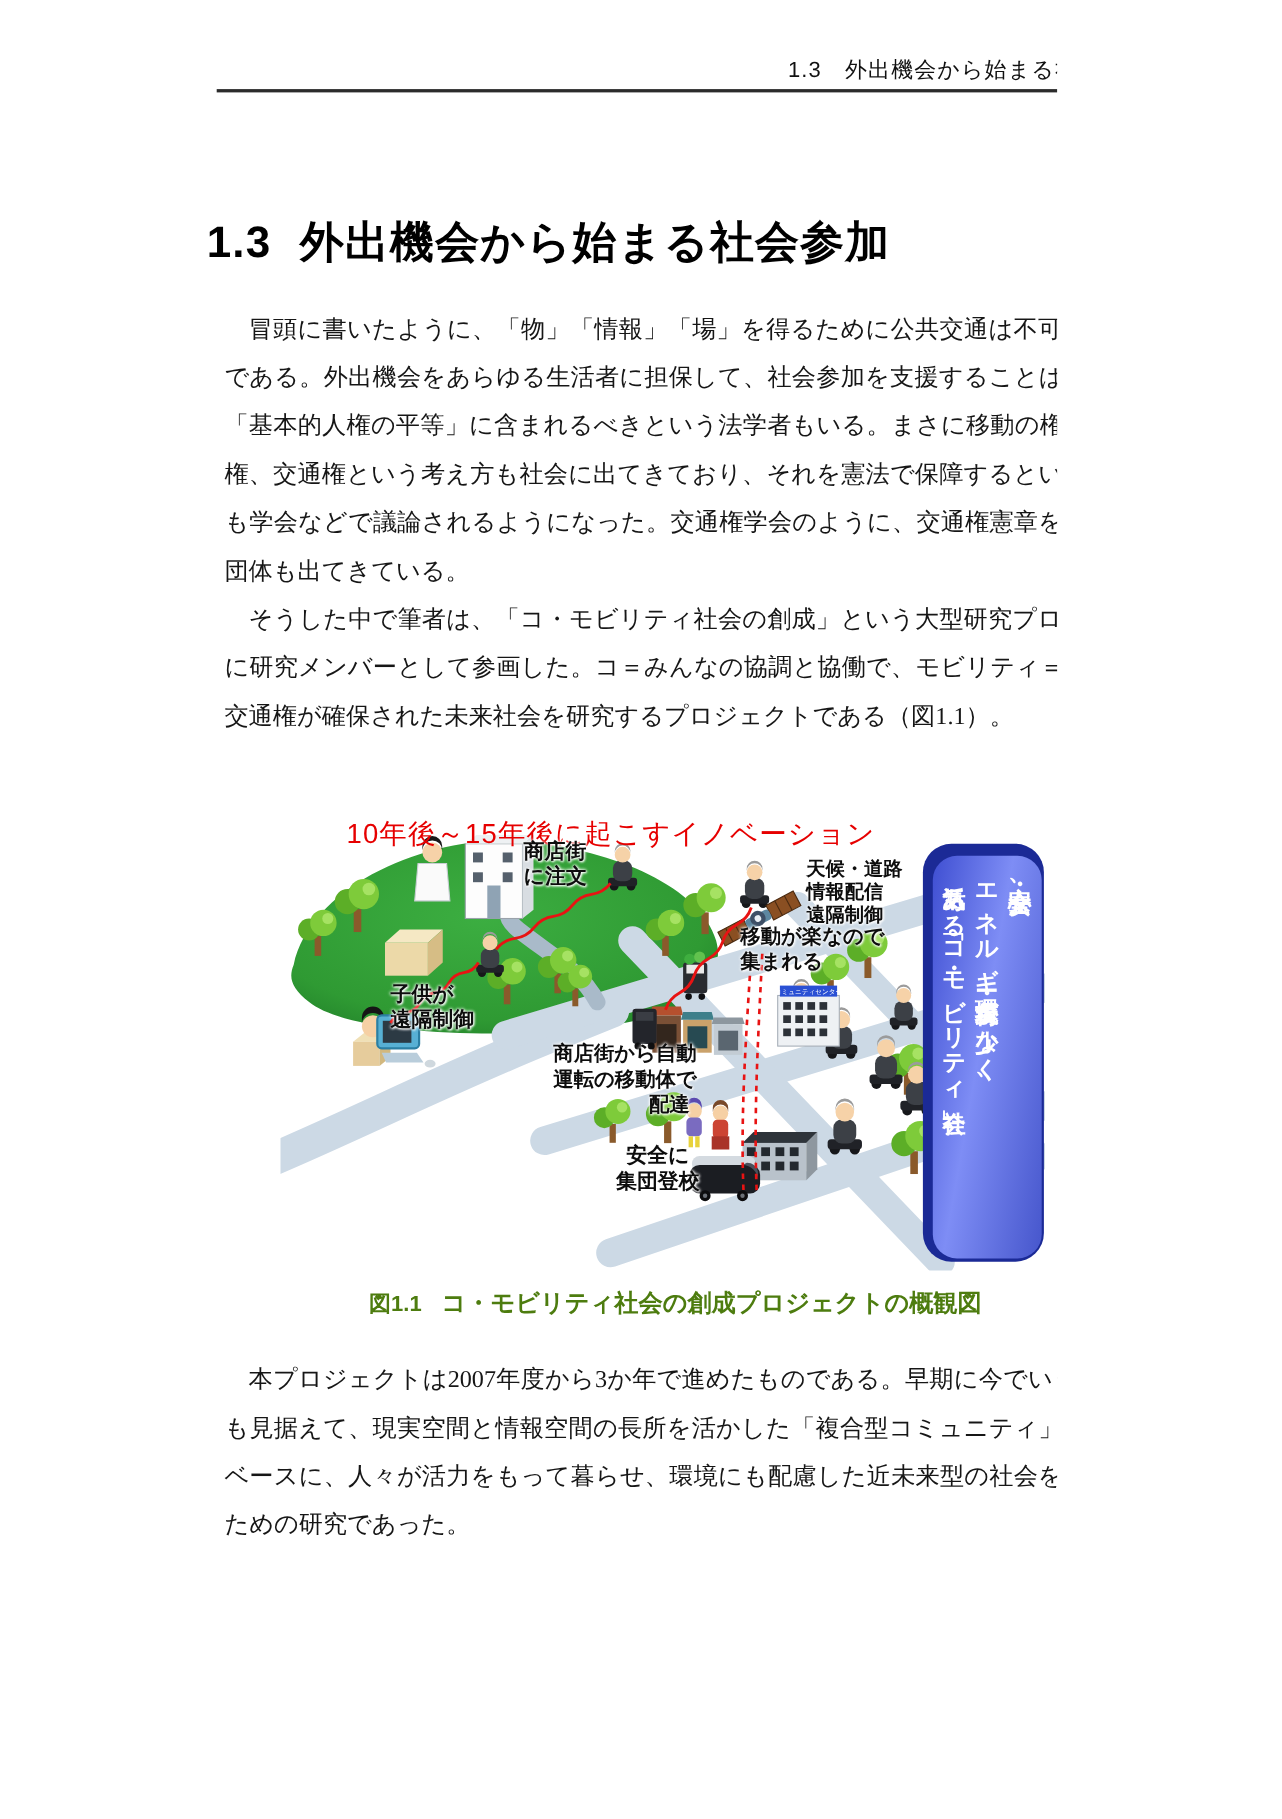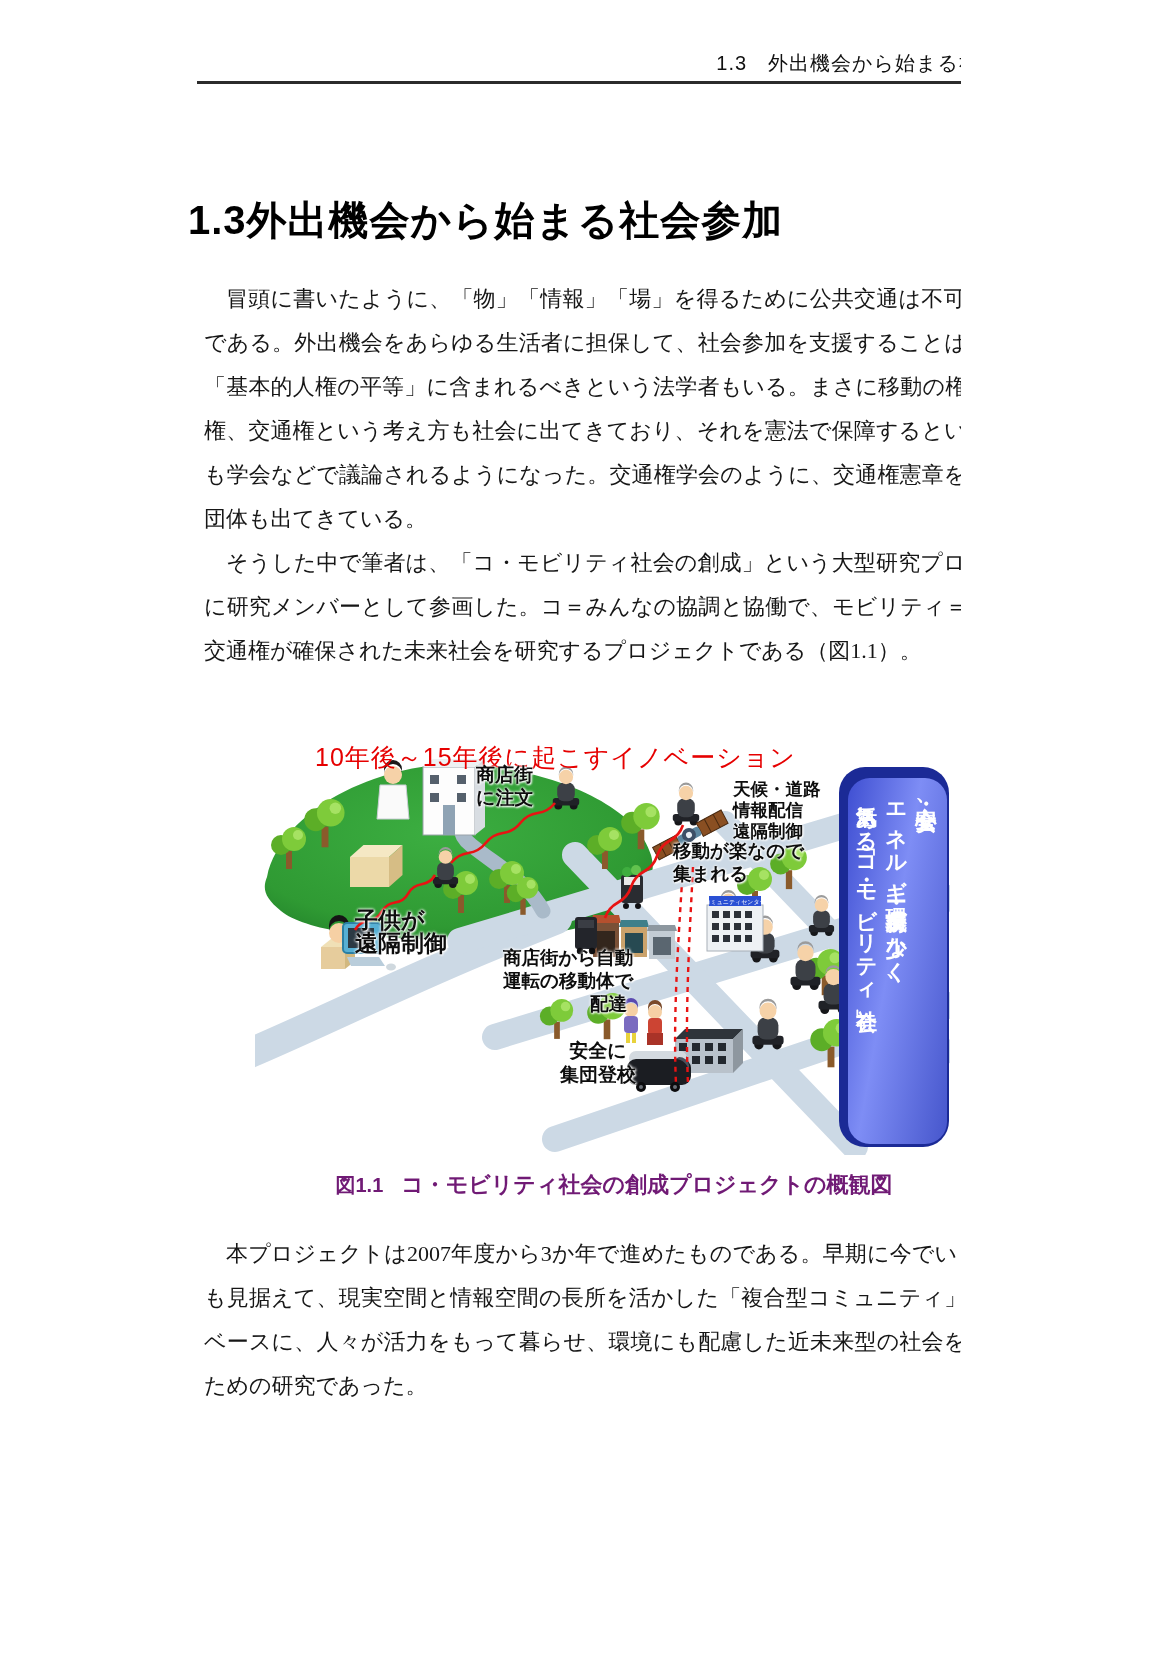--- a/index.html
+++ b/index.html
@@ -15,21 +15,21 @@
   }
   .head-rule{
     position:absolute;top:81px;left:197px;width:846px;height:3px;background:#2b2b2b;
   }
   
   .section-heading{
     position:absolute;top:166px;left:188px;
     font-family:"Liberation Sans", sans-serif;font-weight:700;font-size:40px;
     color:#000;letter-spacing:1px;white-space:nowrap;
   }
-  .section-heading .num{}
+  .section-heading .num{margin-right:26px;}
   
   .body-block{
     position:absolute;left:204px;width:852px;
     font-size:22px;line-height:44px;text-align:justify;color:#161616;
   }
   .body-block p{margin:0;text-indent:1em;}
   #block1{top:277px;}
   #block2{top:1232px;}
   
   .figure{
@@ -41,21 +41,21 @@
     font-family:"Liberation Sans", sans-serif;font-weight:400;font-size:25px;
     color:#e60000;letter-spacing:1px;white-space:nowrap;
   }
   .fig-label{
     position:absolute;font-family:"Liberation Sans", sans-serif;font-weight:700;
     color:#0d0d0d;text-shadow:0 0 3px #fff,0 0 3px #fff,1px 1px 2px #fff;
     white-space:nowrap;
   }
   #lbl-order{left:210px;top:58px;font-size:19px;line-height:23px;margin-left:11px;}
   #lbl-satellite{left:478px;top:74px;font-size:17.5px;line-height:21px;}
-  #lbl-child{left:100px;top:188px;font-size:23px;line-height:23px;margin-top:16px;}
+  #lbl-child{left:100px;top:188px;font-size:19px;line-height:23px;}
   #lbl-gather{left:418px;top:134px;width:136px;text-align:left;font-size:18.5px;line-height:23px;}
   #lbl-delivery{left:248px;top:241px;width:124px;text-align:right;font-size:18.5px;line-height:23px;}
   #lbl-school{left:298px;top:334px;width:90px;text-align:center;font-size:19px;line-height:24px;}
   
   .side-box-outer{
     position:absolute;left:584px;top:62px;width:110px;height:380px;
     background:#1b2a96;border-radius:26px;
   }
   .side-box-inner{
     position:absolute;left:9px;top:11px;right:2px;bottom:3px;
@@ -64,21 +64,21 @@
   }
   .side-box-text{
     position:absolute;left:4px;top:12px;bottom:6px;right:6px;
     writing-mode:vertical-rl;text-orientation:upright;
     font-family:"Liberation Sans", sans-serif;font-weight:700;font-size:21px;
     color:#ffffff;line-height:1.42;letter-spacing:1px;
   }
   
   .caption{
     position:absolute;top:1170px;left:188px;width:852px;text-align:center;
-    font-family:"Liberation Sans", sans-serif;font-weight:700;color:#701a75;
+    font-family:"Liberation Sans", sans-serif;font-weight:700;color:#4d7c0f;
   }
   .caption .cap-label{font-size:20px;margin-right:18px;}
   .caption .cap-text{font-size:22px;}
   
   .page-number{
     position:absolute;top:1558px;left:1040px;width:44px;text-align:center;
     font-family:"Liberation Sans", sans-serif;font-weight:700;font-size:18px;color:#000;
   }
 </style>
 </head>

